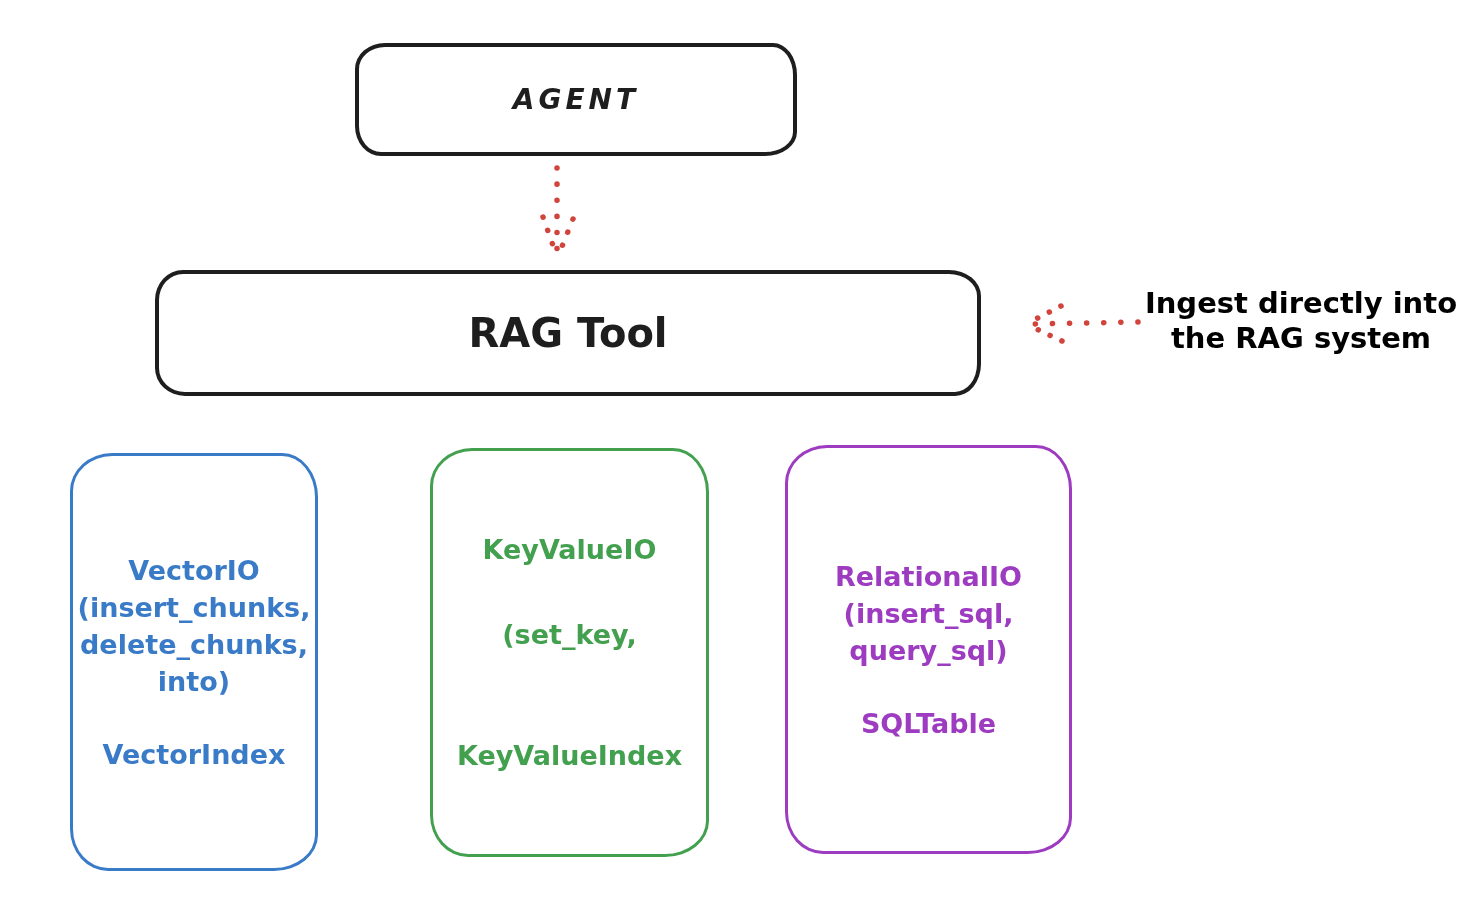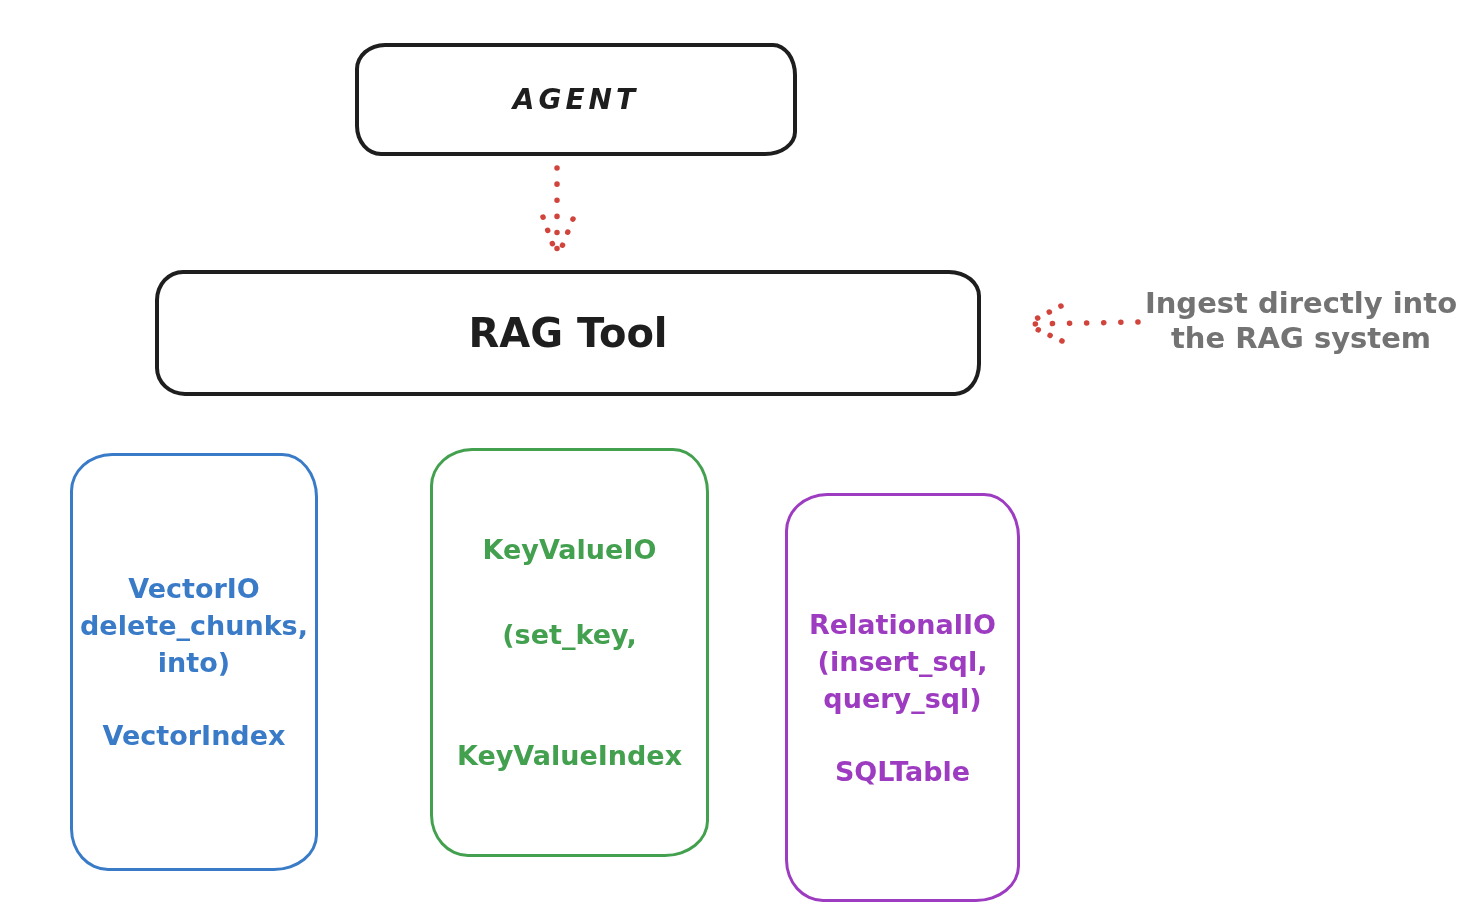--- a/index.html
+++ b/index.html
@@ -37,21 +37,21 @@
     background: #ffffff;
     border: 3.5px solid;
     border-radius: 42px 36px 44px 38px / 38px 44px 36px 42px;
     display: flex; flex-direction: column;
     align-items: center; justify-content: center;
     text-align: center;
     font-size: 27px; font-weight: 600; line-height: 37px;
   }
   .backend-vector     { left: 70px;  top: 453px; width: 248px; height: 418px; }
   .backend-keyvalue   { left: 430px; top: 448px; width: 279px; height: 409px; }
-  .backend-relational { left: 785px; top: 445px; width: 235px; height: 409px; margin-top: 48px; }
+  .backend-relational { left: 785px; top: 445px; width: 287px; height: 409px; }
   .backend .index-label { margin-top: 36px; }
 
   .annotation-text {
     position: absolute;
     left: 1138px; top: 286px; width: 326px;
     text-align: center;
     font-size: 29px; font-weight: bold; line-height: 35px;
   }
 
   .arrow-layer {
@@ -79,27 +79,28 @@
       <path d="M543 217 L556 254" stroke-dasharray="0.1 14"></path>
       <path d="M573 219 L559 254" stroke-dasharray="0.1 14"></path>
     </g>
     <g stroke="#d1443c" stroke-width="5.5" stroke-linecap="round" fill="none">
       <path d="M1138 322 L1030 324" stroke-dasharray="0.1 17"></path>
       <path d="M1061 306 L1028 323" stroke-dasharray="0.1 13"></path>
       <path d="M1062 341 L1028 325" stroke-dasharray="0.1 13"></path>
     </g>
   </svg>
 
-  <div class="annotation-text" style="color: #737373;">
+  <div class="annotation-text" style="color: #000000;">
     <div>Ingest directly into</div>
     <div>the RAG system</div>
   </div>
 
   <div class="backend backend-vector" style="border-color: rgb(58, 123, 200); color: rgb(58, 123, 200);">
     <div>VectorIO</div>
+    <div>(insert_chunks,</div>
     <div>delete_chunks,</div>
     <div>into)</div>
     <div class="index-label">VectorIndex</div>
   </div>
 
   <div class="backend backend-keyvalue" style="border-color: rgb(67, 160, 79); color: rgb(67, 160, 79); gap: 48px;">
     <div>KeyValueIO</div>
     <div>(set_key,</div>
     <div class="index-label">KeyValueIndex</div>
   </div>

